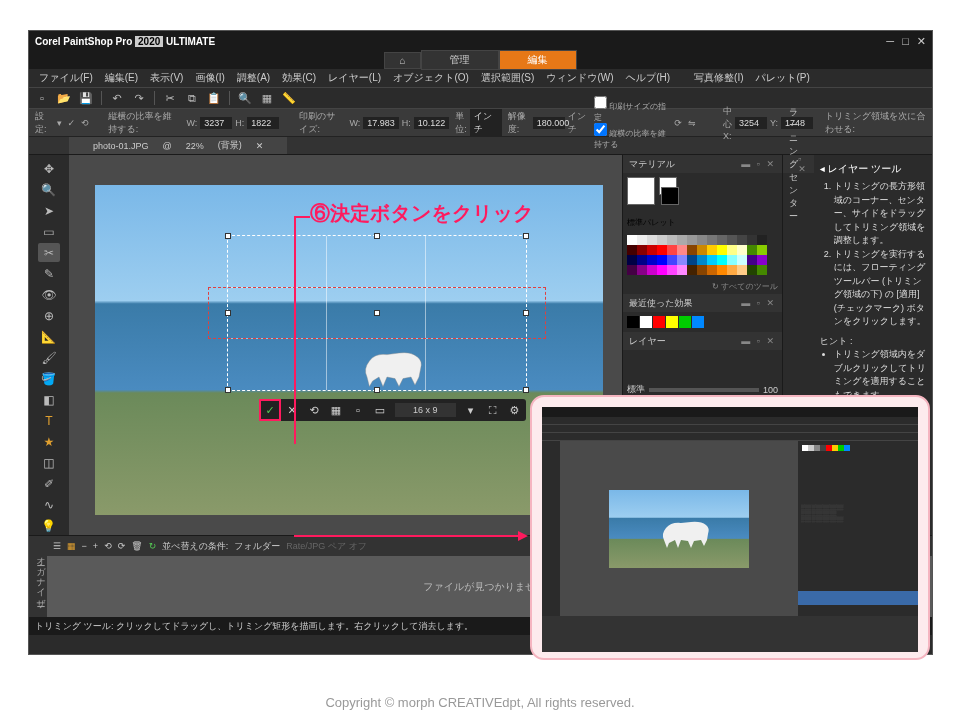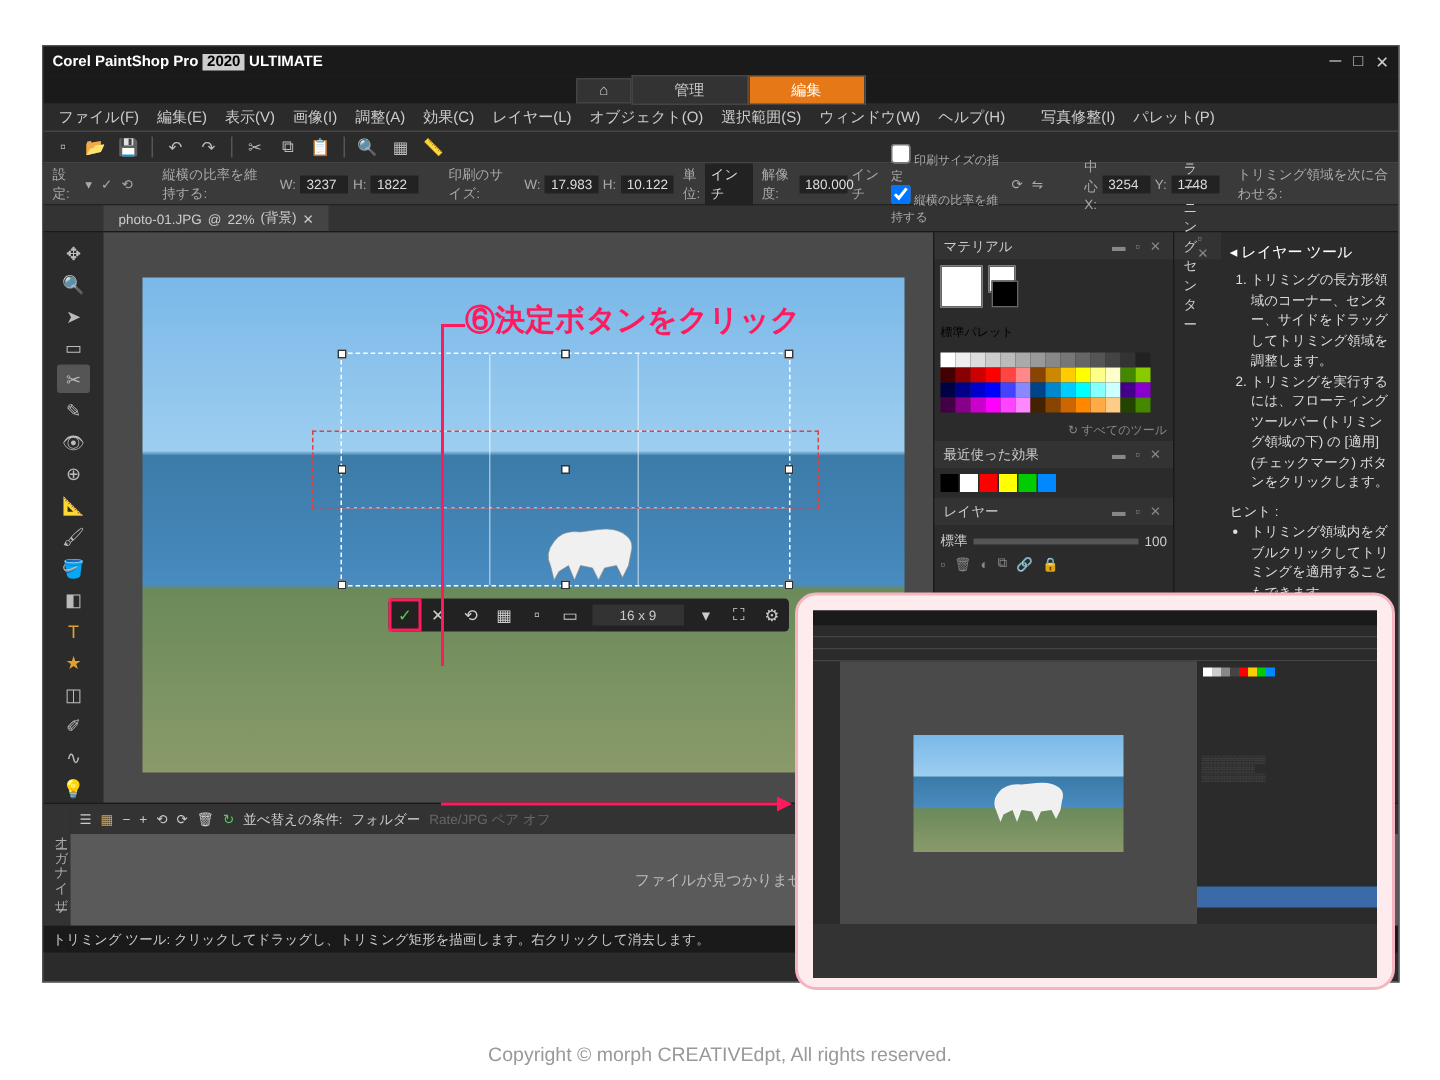--- a/index.html
+++ b/index.html
@@ -16,21 +16,21 @@
 .menu-bar .menu-item { padding: 0 6px; cursor: pointer; }
 .toolbar-row { height: 22px; background: #2b2b2b; border-top: 1px solid #444; border-bottom: 1px solid #444; display: flex; align-items: center; padding: 0 4px; gap: 4px; }
 .toolbar-row .tb-btn { width: 18px; height: 18px; display: flex; align-items: center; justify-content: center; color: #bbb; font-size: 11px; border-radius: 2px; }
 .toolbar-row .sep { width: 1px; height: 14px; background: #555; margin: 0 2px; }
 .options-row { height: 28px; background: #3a3a3a; border-bottom: 1px solid #222; display: flex; align-items: center; padding: 0 6px; gap: 6px; font-size: 9px; color: #aaa; }
 .options-row .label { font-size: 9px; }
 .options-row .field { background: #222; padding: 1px 4px; color: #ddd; font-size: 9px; min-width: 32px; display: inline-block; }
 .options-row .group { display: flex; align-items: center; gap: 3px; }
 .options-row .spacer { flex: 1; }
 .doc-tab-row { height: 18px; background: #333; border-bottom: 1px solid #1a1a1a; display: flex; align-items: center; padding-left: 40px; }
-.doc-tab { background: #444; color: #ccc; font-size: 9px; padding: 2px 10px; display: flex; align-items: center; gap: 4px; }
+.doc-tab { background: #444; color: #ccc; font-size: 9px; padding: 2px 24px; display: flex; align-items: center; gap: 14px; }
 .doc-tab .close { font-size: 9px; }
 .main-area { display: flex; height: 380px; }
 .left-toolbox { width: 40px; background: #2b2b2b; display: flex; flex-direction: column; align-items: center; padding-top: 4px; gap: 2px; }
 .left-toolbox .tool { width: 22px; height: 19px; display: flex; align-items: center; justify-content: center; color: #bbb; font-size: 12px; border-radius: 2px; }
 .left-toolbox .tool.active { background: #555; }
 .canvas-area { flex: 1; background: #4a4a4a; position: relative; overflow: hidden; }
 .photo { position: absolute; top: 30px; left: 26px; width: 508px; height: 330px; background: linear-gradient(to bottom, #7ab8e8 0%, #9dcef0 35%, #3a7ba8 36%, #4a8bc0 62%, #6b8a5a 63%, #8a9a6a 100%); }
 .crop-rect { position: absolute; top: 50px; left: 132px; width: 300px; height: 156px; border: 1px dashed #fff; }
 .crop-rect .grid-v1, .crop-rect .grid-v2 { position: absolute; top: 0; bottom: 0; width: 1px; background: rgba(255,255,255,0.5); }
 .crop-rect .grid-v1 { left: 33%; } .crop-rect .grid-v2 { left: 66%; }
@@ -52,21 +52,21 @@
 .palette-body { padding: 4px; }
 .swatch-row { display: flex; gap: 0; margin-bottom: 0; }
 .swatch { width: 10px; height: 10px; }
 .materials-preview { display: flex; gap: 4px; padding: 4px; align-items: center; }
 .mat-box { width: 28px; height: 28px; border: 1px solid #666; position: relative; }
 .mat-box.fg { background: #fff; }
 .mat-box.bg { background: #000; }
 .recent-row { display: flex; gap: 1px; padding: 4px; }
 .recent-row .sw { width: 12px; height: 12px; }
 .layers-body { padding: 4px; font-size: 9px; color: #ccc; }
-.layers-body .row { display: flex; align-items: center; gap: 4px; margin-bottom: 3px; }
+.layers-body .row { display: flex; align-items: center; gap: 4px; margin-bottom: 3px; margin-top: 29px; }
 .layers-body .slider { flex: 1; height: 4px; background: #555; position: relative; }
 .learning-body { padding: 6px; font-size: 9px; color: #ddd; line-height: 1.5; }
 .learning-body .section-title { font-size: 10px; margin-bottom: 4px; color: #fff; }
 .learning-body ol, .learning-body ul { padding-left: 14px; margin-bottom: 6px; }
 .learning-body .more { color: #5aa0e0; text-align: right; font-size: 9px; }
 .organizer { height: 82px; background: #2b2b2b; border-top: 1px solid #1a1a1a; display: flex; }
 .organizer-header { height: 20px; background: #333; display: flex; align-items: center; padding: 0 6px; gap: 6px; font-size: 9px; color: #ccc; }
 .organizer-body { flex: 1; background: #5a5a5a; display: flex; align-items: center; justify-content: center; color: #bbb; font-size: 10px; }
 .organizer-side { width: 18px; background: #333; writing-mode: vertical-rl; text-align: center; font-size: 9px; color: #aaa; padding: 4px 0; }
 .organizer-main { flex: 1; display: flex; flex-direction: column; }

